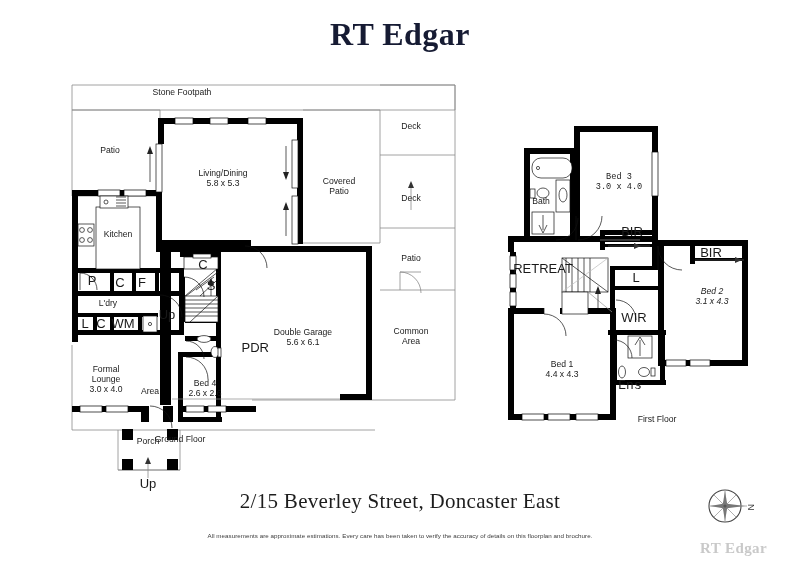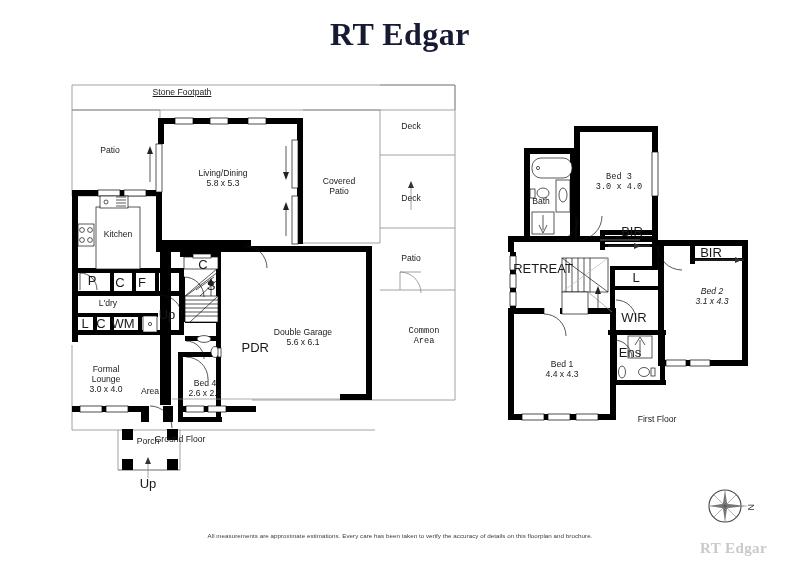--- a/index.html
+++ b/index.html
@@ -370,31 +370,31 @@
         <rect x="651" y="368" width="4" height="8" fill="#fff"></rect>
 
         <ellipse cx="622" cy="372" rx="3.5" ry="6" fill="#fff"></ellipse>
 
         <path d="M614 340 A18 18 0 0 1 632 358" stroke="#111"></path>
       </g>
     </g>
   </svg>
 
   <div id="labels">
-      <div class="lbl lbl-room" style="left: 122px; top: 87px; width: 120px; text-decoration: underline;">Stone Footpath</div>
+      <div class="lbl lbl-room" style="left: 122px; top: 87px; width: 120px;">Stone Footpath</div>
       <div class="lbl lbl-room" style="left: 50px; top: 145px; width: 120px;">Patio</div>
       <div class="lbl lbl-room" style="left: 163px; top: 168px; width: 120px;">Living/Dining
 5.8 x 5.3</div>
       <div class="lbl lbl-room" style="left: 58px; top: 229px; width: 120px;">Kitchen</div>
       <div class="lbl lbl-room" style="left: 279px; top: 176px; width: 120px;">Covered
 Patio</div>
       <div class="lbl lbl-room" style="left: 351px; top: 121px; width: 120px;">Deck</div>
       <div class="lbl lbl-room" style="left: 351px; top: 193px; width: 120px;">Deck</div>
       <div class="lbl lbl-room" style="left: 351px; top: 253px; width: 120px;">Patio</div>
-      <div class="lbl lbl-room" style="left: 364px; top: 326px; width: 120px; font-family: Liberation Mono, monospace;">Common
+      <div class="lbl lbl-room" style="left: 351px; top: 326px; width: 120px;">Common
 Area</div>
       <div class="lbl lbl-room" style="left: 243px; top: 327px; width: 120px;">Double Garage
 5.6 x 6.1</div>
       <div class="lbl lbl-small" style="left: 32px; top: 273px; width: 120px;">P</div>
       <div class="lbl lbl-small" style="left: 60px; top: 275px; width: 120px;">C</div>
       <div class="lbl lbl-small" style="left: 82px; top: 275px; width: 120px;">F</div>
       <div class="lbl lbl-room" style="left: 48px; top: 298px; width: 120px;">L'dry</div>
       <div class="lbl lbl-small" style="left: 25px; top: 316px; width: 120px;">L</div>
       <div class="lbl lbl-small" style="left: 41px; top: 316px; width: 120px;">C</div>
       <div class="lbl lbl-small" style="left: 63px; top: 316px; width: 120px;">WM</div>
@@ -415,28 +415,29 @@
       <div class="lbl lbl-room" style="left: 481px; top: 196px; width: 120px;">Bath</div>
       <div class="lbl lbl-small" style="left: 572px; top: 224px; width: 120px;">BIR</div>
       <div class="lbl lbl-small" style="left: 651px; top: 245px; width: 120px;">BIR</div>
       <div class="lbl lbl-small" style="left: 483px; top: 261px; width: 120px;">RETREAT</div>
       <div class="lbl lbl-small" style="left: 576px; top: 270px; width: 120px;">L</div>
       <div class="lbl lbl-room" style="left: 652px; top: 286px; width: 120px; font-style: italic;">Bed 2
 3.1 x 4.3</div>
       <div class="lbl lbl-small" style="left: 574px; top: 310px; width: 120px;">WIR</div>
       <div class="lbl lbl-room" style="left: 502px; top: 359px; width: 120px;">Bed 1
 4.4 x 4.3</div>
-      <div class="lbl lbl-small" style="left: 570px; top: 345px; width: 120px;">Ens</div>
+      <div class="lbl lbl-small" style="left: 570px; top: 378px; width: 120px; font-family: Liberation Mono, monospace;">Ens</div>
     </div>
 
   <div id="floor-captions">
       <div class="lbl lbl-room" style="left: 120px; top: 434px; width: 120px;">Ground Floor</div>
       <div class="lbl lbl-room" style="left: 597px; top: 414px; width: 120px;">First Floor</div>
     </div>
 
+  <div id="address-title">2/15 Beverley Street, Doncaster East</div>
   <div id="disclaimer">All measurements are approximate estimations. Every care has been taken to verify the accuracy of details on this floorplan and brochure.</div>
 
   <svg id="compass" viewBox="0 0 56 42" xmlns="http://www.w3.org/2000/svg">
     <circle cx="22" cy="21" r="16" fill="none" stroke="#444" stroke-width="1.1"></circle>
     <g stroke="#9a9a9a" stroke-width="0.8">
       <path d="M22 5 L22 37"></path>
       <path d="M6 21 L44 21"></path>
       <path d="M10.7 9.7 L33.3 32.3"></path>
       <path d="M33.3 9.7 L10.7 32.3"></path>
     </g>

